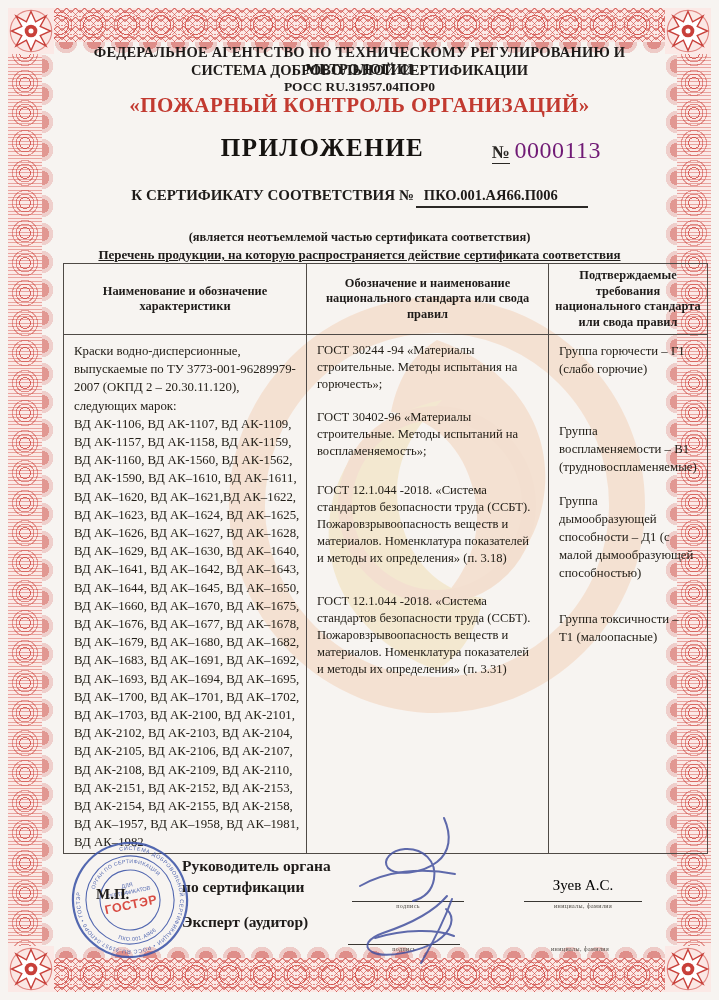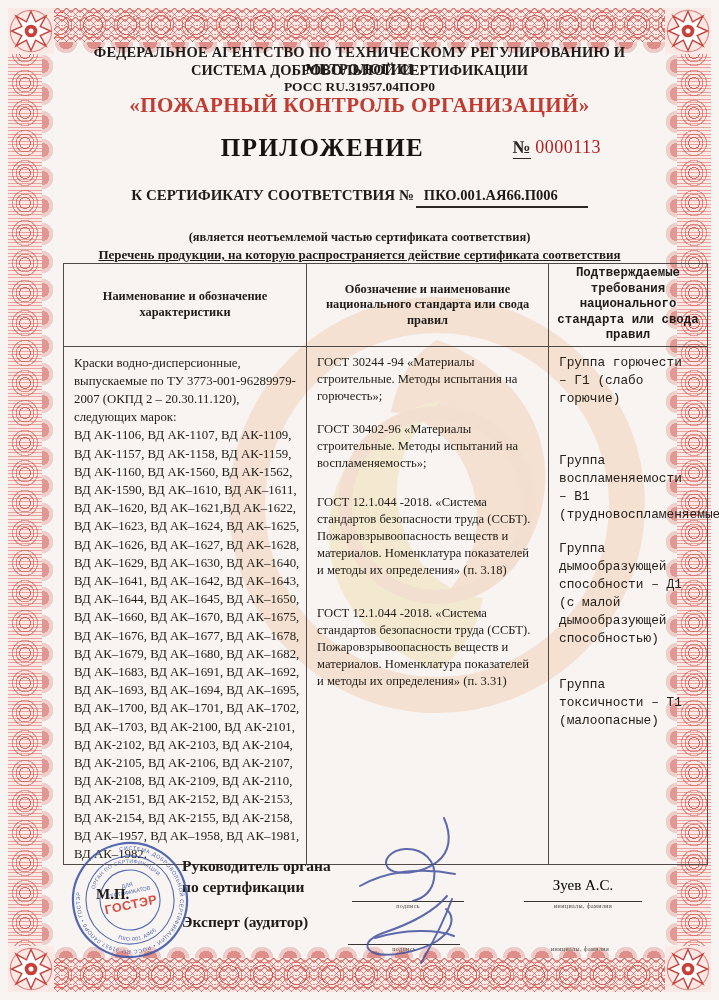--- a/index.html
+++ b/index.html
@@ -41,33 +41,33 @@
   .abs{position:absolute;left:56px;right:56px;z-index:4;}
   .center{text-align:center;}
   .hdr-l1{top:44px;font-size:14.5px;font-weight:bold;letter-spacing:.2px;color:#1e1b19;}
   .hdr-l2{top:62px;font-size:14.5px;font-weight:bold;color:#1e1b19;}
   .hdr-l3{top:79px;font-size:13.5px;font-weight:bold;color:#1e1b19;}
   .hdr-name{top:93px;font-size:21px;font-weight:bold;color:#c23a30;letter-spacing:.4px;}
   .title-row{top:134px;height:34px;}
   .doc-title{text-align:center;margin-right:74px;font-size:25px;font-weight:bold;letter-spacing:1.5px;color:#161310;}
   .doc-number{position:absolute;right:62px;top:3px;font-size:18px;}
   .doc-number .nsign{font-weight:bold;color:#2a2724;border-bottom:1.5px solid #2a2724;padding-bottom:1px;}
-  .doc-number .nval{color:#b91c1c;font-size:18px;letter-spacing:.5px;}
+  .doc-number .nval{color:#701a75;font-size:24px;letter-spacing:.5px;}
   .cert-row{top:186px;text-align:center;white-space:nowrap;}
   .cert-label{font-size:15px;font-weight:bold;color:#1e1b19;}
   .cert-value{display:inline-block;font-size:14.5px;font-weight:bold;color:#1e1b19;border-bottom:2px solid #2b2826;padding:0 30px 2px 8px;margin-left:2px;}
   .note{top:230px;font-size:12.5px;font-weight:bold;color:#1e1b19;}
   .caption{top:247px;font-size:13px;font-weight:bold;color:#1e1b19;text-decoration:underline;}
 
   
   .cert-table{position:absolute;left:63px;top:263px;width:605px;z-index:4;border-collapse:collapse;table-layout:fixed;}
   .cert-table td{border:1px solid #4f4a46;background:transparent;}
   .cert-table .hc{height:66px;vertical-align:middle;text-align:center;font-size:12.4px;font-weight:bold;line-height:1.25;color:#1e1b19;padding:2px 6px;}
   .cert-table .bc{height:515px;vertical-align:top;color:#242019;}
-  .w1{width:230px;} .w2{width:229px;} .w3{width:146px;font-family:Liberation Mono, monospace;}
+  .w1{width:230px;} .w2{width:229px;} .w3{width:146px;}
   .cell-pad{padding:6px 6px 0 9px;}
   .m-line{font-size:12.8px;line-height:18.2px;white-space:nowrap;}
   .gost{font-size:12.6px;line-height:17px;margin:0 9px 16px 0;}
   .gost.g2{margin-bottom:22px;} .gost.g3{margin-bottom:26px;}
   .req{font-size:12.8px;line-height:18px;margin:0 4px 14px 0;}
   .req.r2{margin-bottom:16px;margin-top:44px;} .req.r3{margin-bottom:28px;}
 
   
   .sig{position:absolute;z-index:5;color:#1e1b19;}
   .role1{left:182px;top:855px;font-size:15.5px;font-weight:bold;line-height:21px;}

